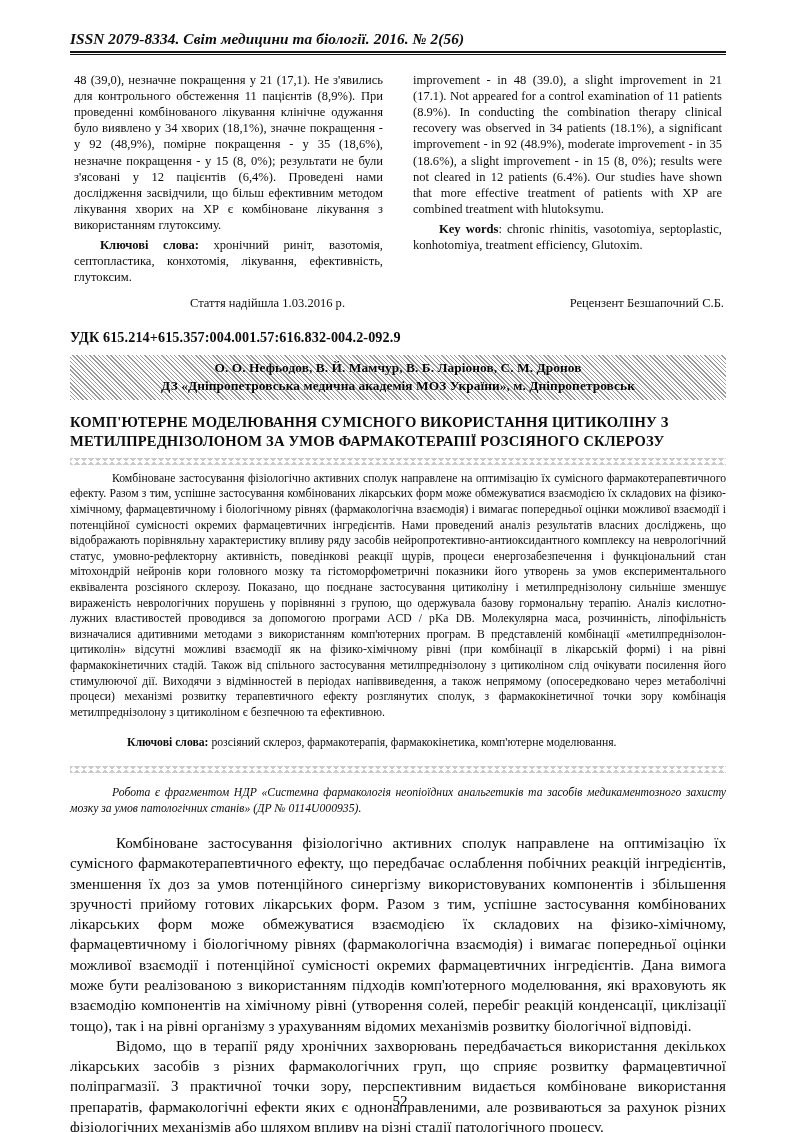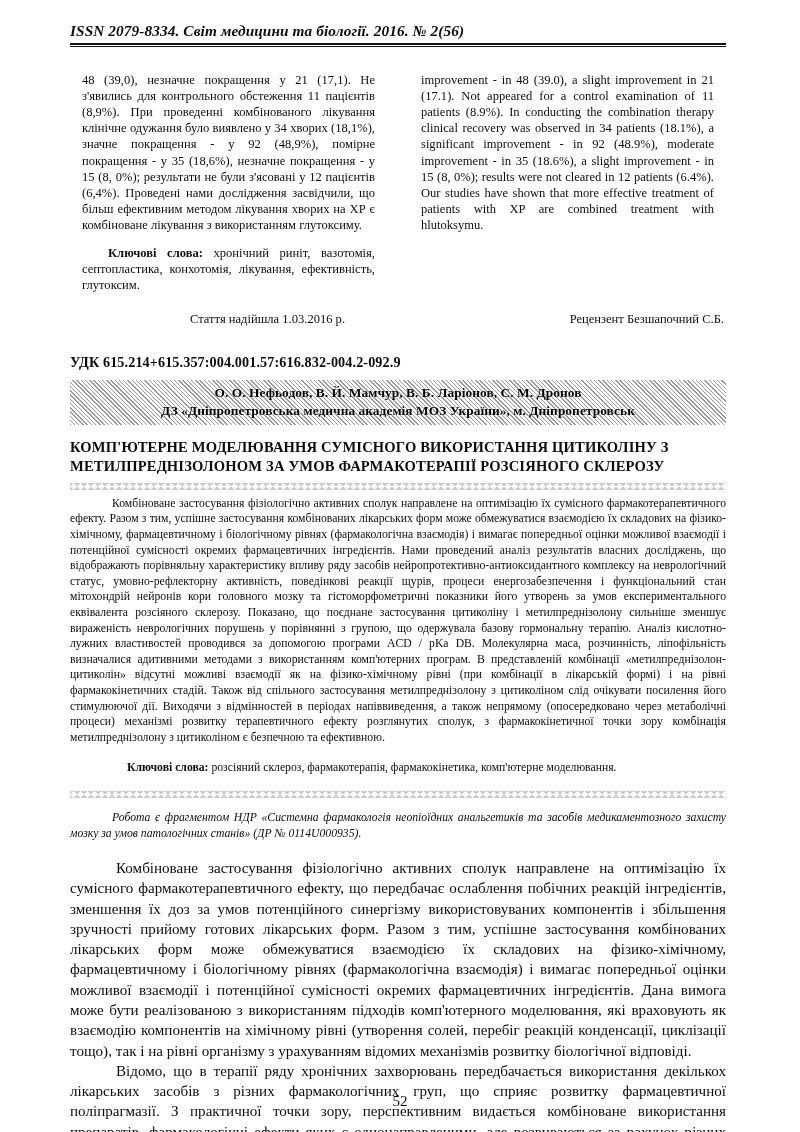--- a/index.html
+++ b/index.html
@@ -12,21 +12,21 @@
     height: 1132px;
     font-family: "Liberation Serif", "DejaVu Serif", serif;
     color: #0d0d0d;
     position: relative;
     overflow: hidden;
   }
   .page {
     width: 796px;
     height: 1132px;
     box-sizing: border-box;
-    padding: 22px 70px 0 70px;
+    padding: 30px 70px 0 70px;
     position: relative;
   }
 
   
   .runhead {
     font-style: italic;
     font-weight: bold;
     font-size: 15.3px;
     letter-spacing: 0.1px;
     padding-bottom: 3px;
@@ -49,21 +49,21 @@
   }
   .col {
     width: 319px;
     font-size: 12.55px;
     line-height: 1.285;
     text-align: justify;
     text-justify: inter-word;
     hyphens: none;
   }
   .col p {
-    margin: 12px;
+    margin: 4px;
   }
   .kw-ind {
     text-indent: 26px;
   }
   b.kw {
     font-weight: bold;
   }
 
   
   .meta-row {
@@ -72,21 +72,21 @@
     font-size: 12.55px;
     margin-top: 7px;
     padding: 0 2px 0 120px;
   }
   .meta-row .left { margin-right: auto; }
 
   
   .udc {
     font-size: 14.2px;
     font-weight: bold;
-    margin-top: 27px;
+    margin-top: 18px;
     margin-bottom: 9px;
     letter-spacing: 0.1px;
   }
 
   
   .authors-band {
     background-color: #ffffff;
     background-image:
       repeating-linear-gradient(45deg,
         #9a9a9a 0px, #9a9a9a 1px,
@@ -184,20 +184,21 @@
   <div class="runhead-rule"></div>
   <div class="runhead-rule2"></div>
 
   <div class="two-col">
     <div class="col">
       <p>48 (39,0), незначне покращення у 21 (17,1). Не з'явились для контрольного обстеження 11 пацієнтів (8,9%). При проведенні комбінованого лікування клінічне одужання було виявлено у 34 хворих (18,1%), значне покращення - у 92 (48,9%), помірне покращення - у 35 (18,6%), незначне покращення - у 15 (8, 0%); результати не були з'ясовані у 12 пацієнтів (6,4%). Проведені нами дослідження засвідчили, що більш ефективним методом лікування хворих на ХР є комбіноване лікування з використанням глутоксиму.</p>
       <p class="kw-ind"><b class="kw">Ключові слова:</b><span> хронічний риніт, вазотомія, септопластика, конхотомія, лікування, ефективність, глутоксим.</span></p>
     </div>
     <div class="col">
       <p>improvement - in 48 (39.0), a slight improvement in 21 (17.1). Not appeared for a control examination of 11 patients (8.9%). In conducting the combination therapy clinical recovery was observed in 34 patients (18.1%), a significant improvement - in 92 (48.9%), moderate improvement - in 35 (18.6%), a slight improvement - in 15 (8, 0%); results were not cleared in 12 patients (6.4%). Our studies have shown that more effective treatment of patients with XP are combined treatment with hlutoksymu.</p>
+      <p class="kw-ind"><b class="kw">Key words</b><span>: chronic rhinitis, vasotomiya, septoplastic, konhotomiya, treatment efficiency, Glutoxim.</span></p>
     </div>
   </div>
 
   <div class="meta-row">
     <span class="left">Стаття надійшла 1.03.2016 р.</span>
     <span>Рецензент Безшапочний С.Б.</span>
   </div>
 
   <div class="udc">УДК 615.214+615.357:004.001.57:616.832-004.2-092.9</div>
 

